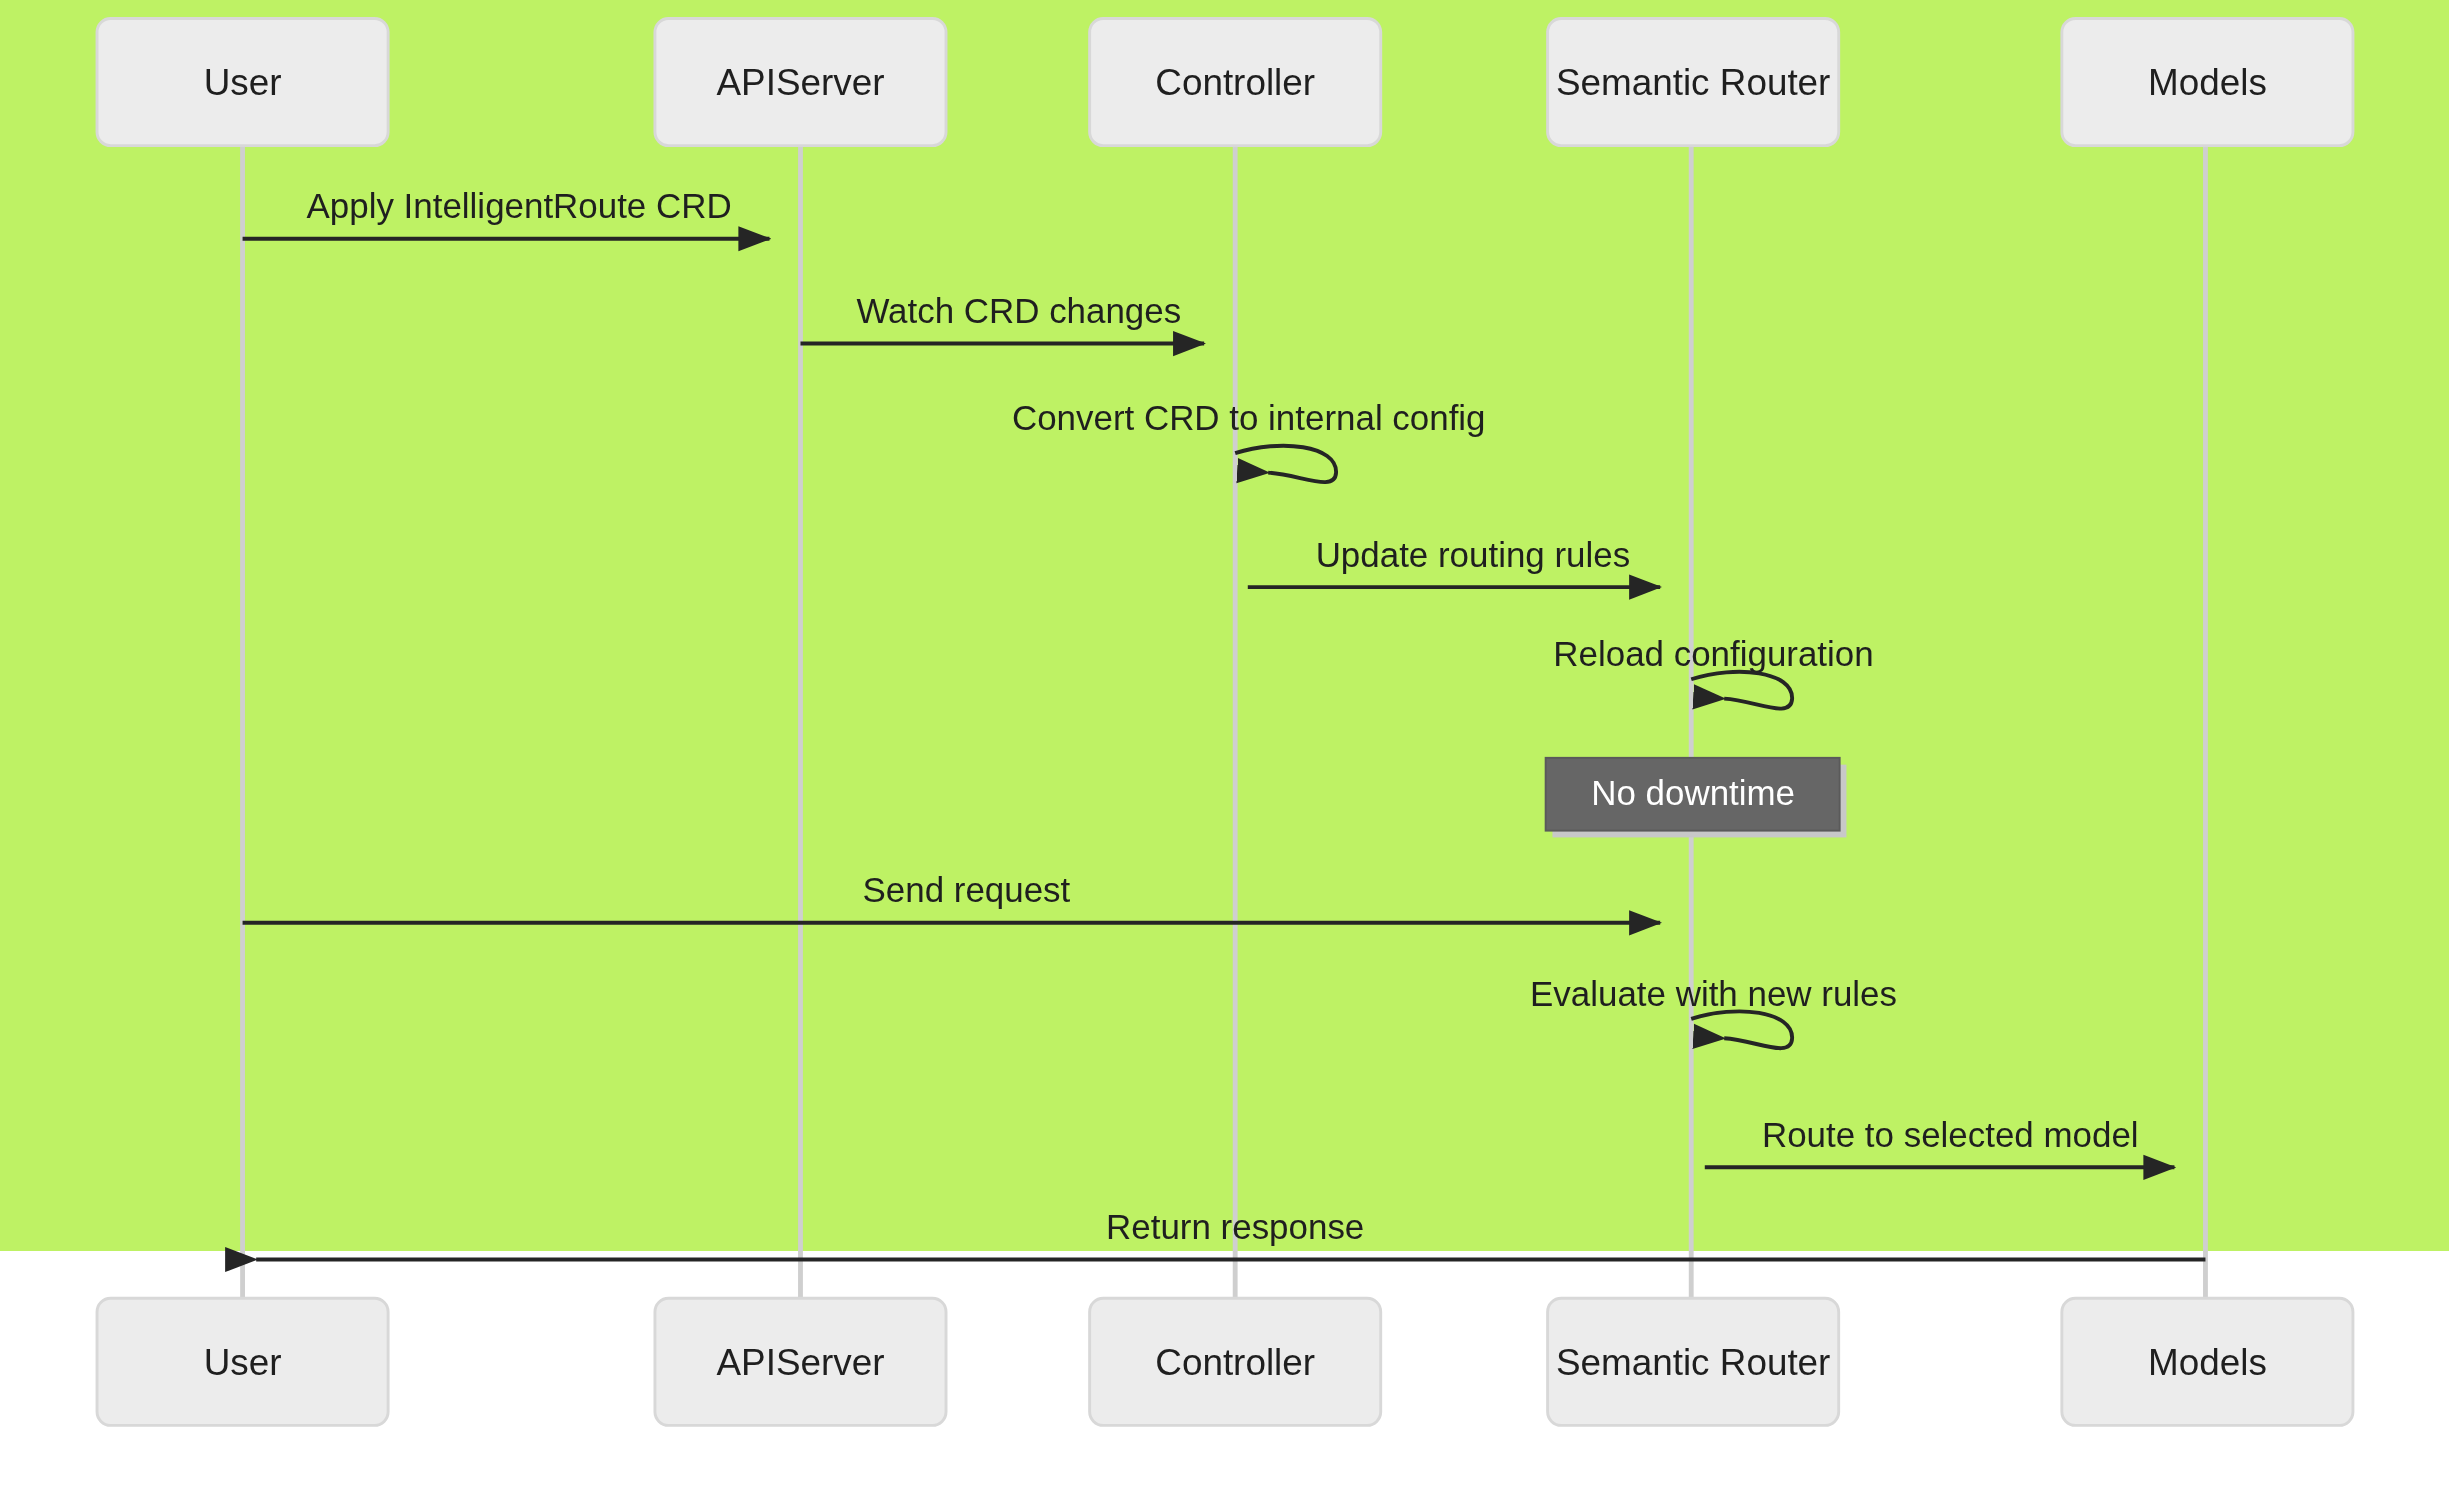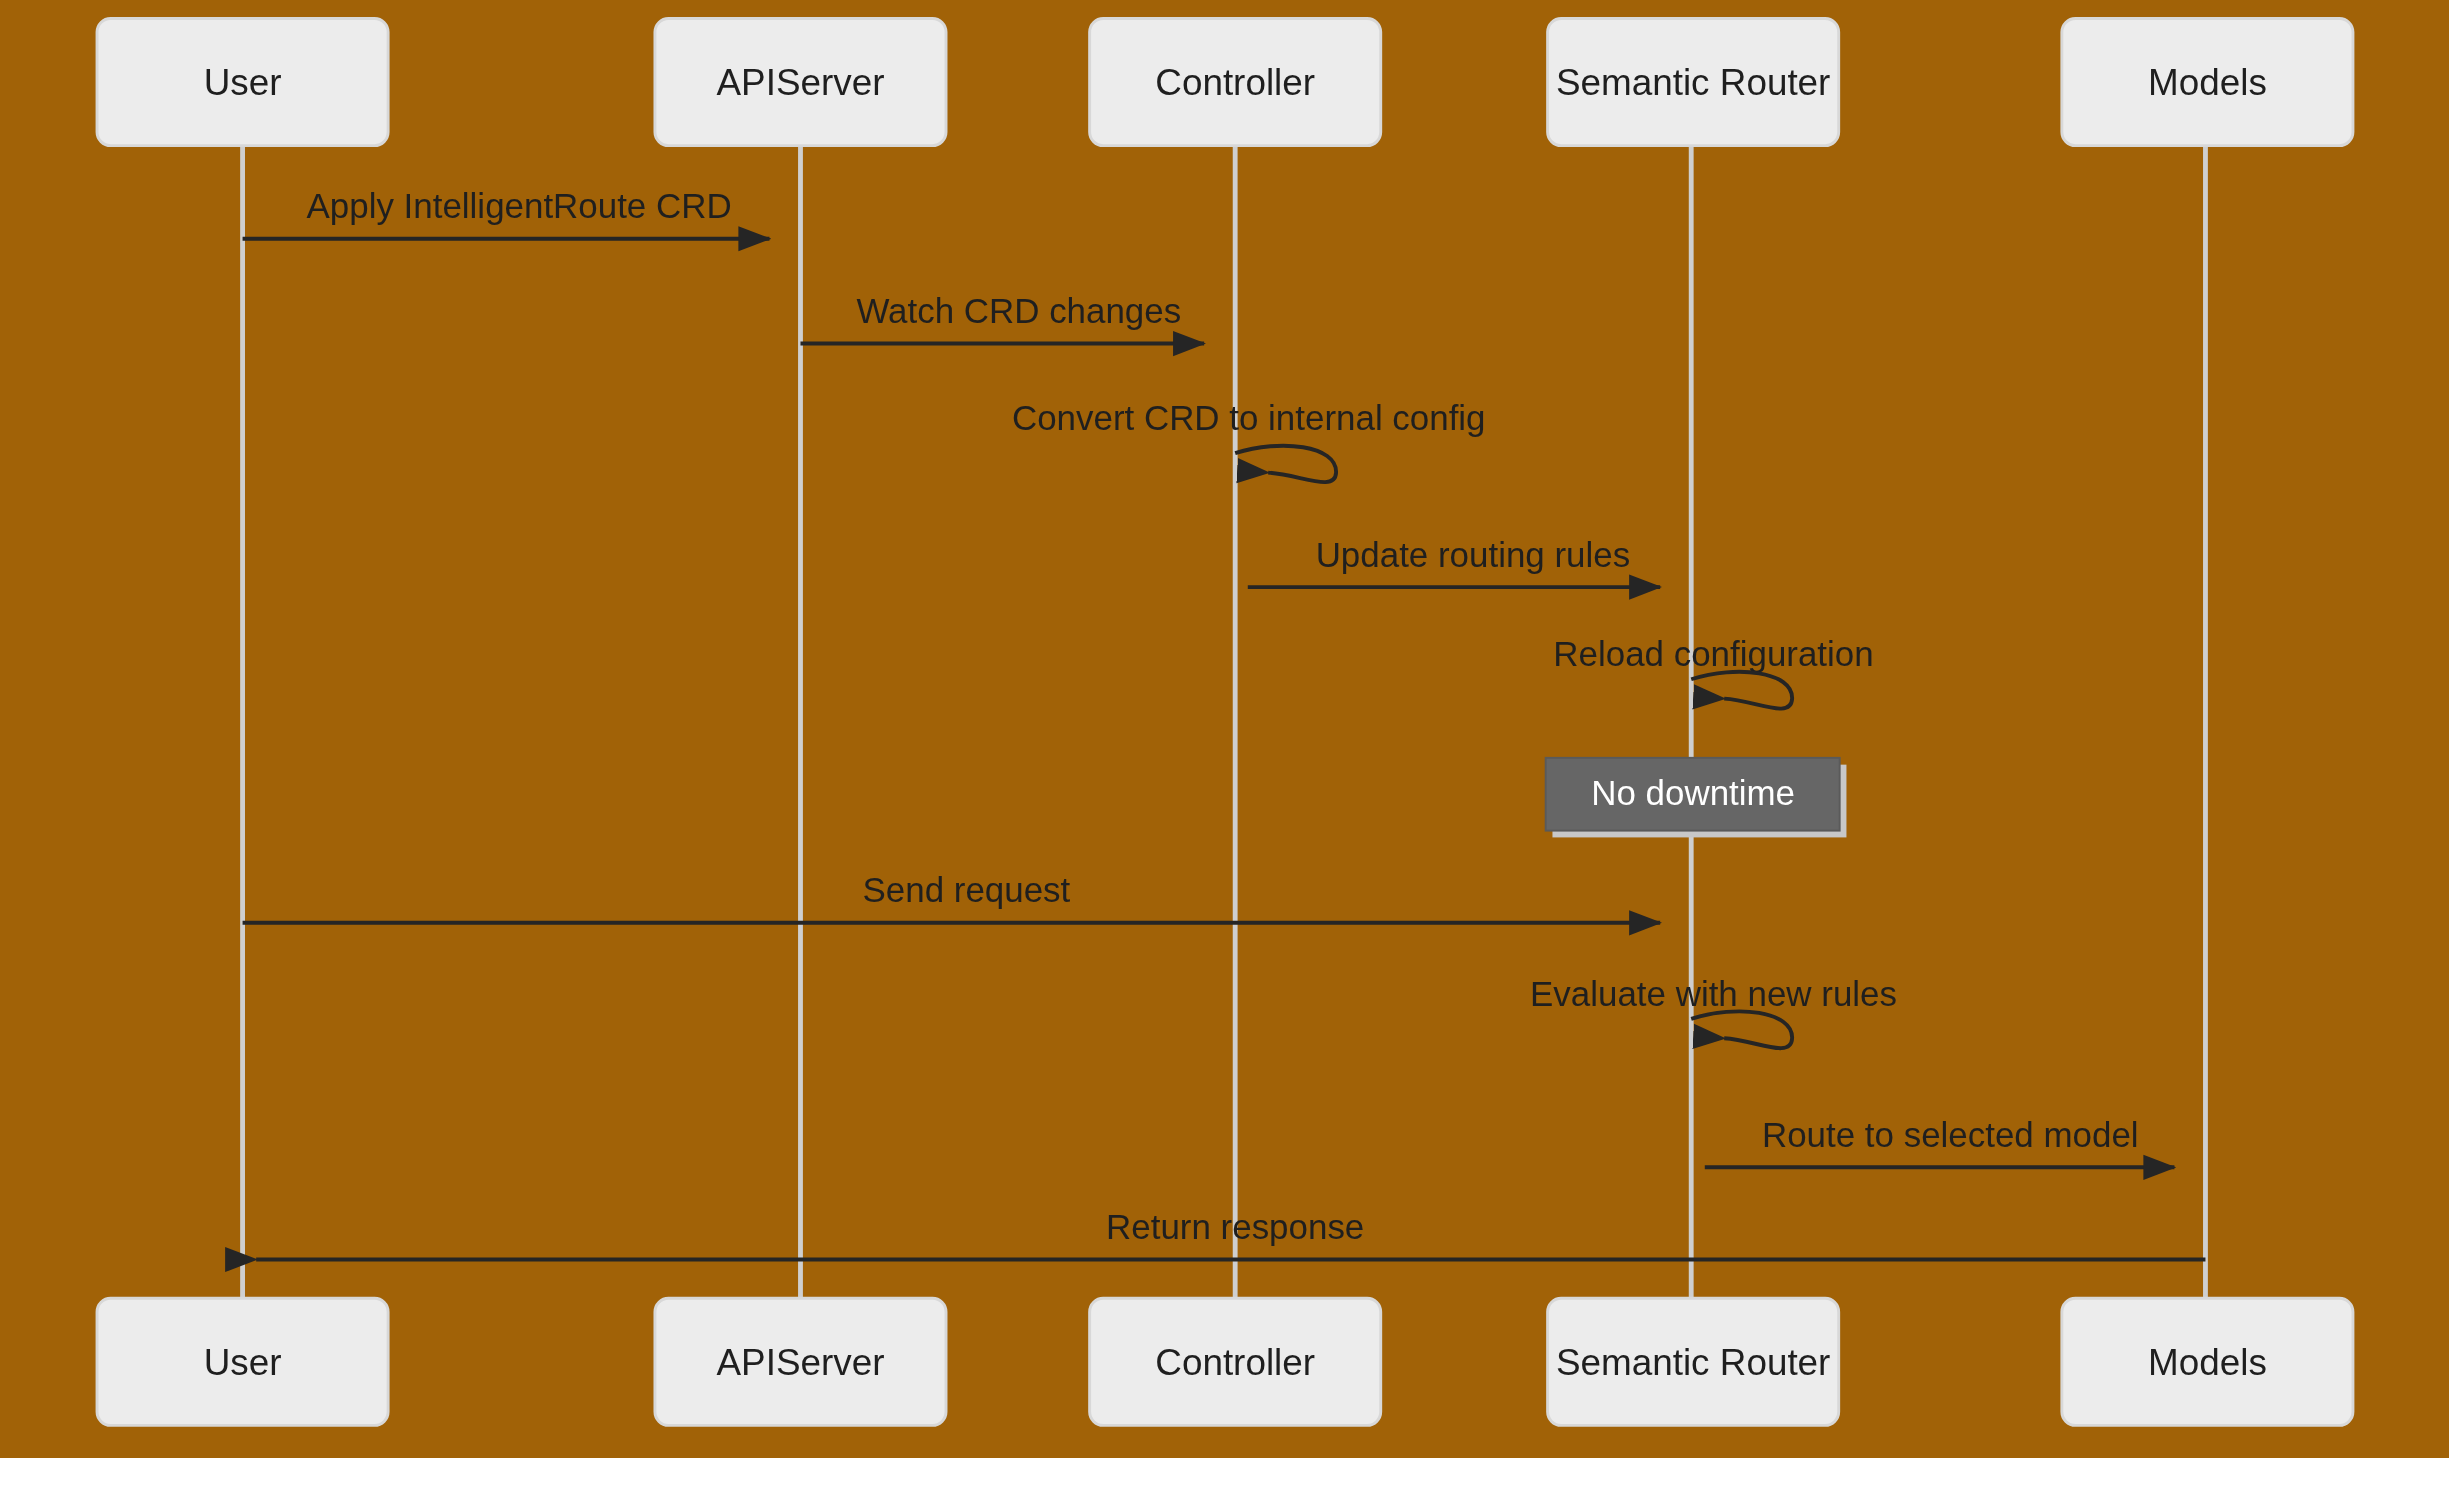--- a/index.html
+++ b/index.html
@@ -10,22 +10,22 @@
   }
   body {
     font-family: "Liberation Sans", sans-serif;
     width: 2449px;
     height: 1506px;
     overflow: hidden;
   }
   #diagram-root {
     position: relative;
     width: 2449px;
-    height: 1458px;
-    background: #a16207;
+    height: 1251px;
+    background: #bef264;
   }
   #seq-svg {
     position: absolute;
     top: 0;
     left: 0;
     width: 2449px;
     height: 1506px;
     display: block;
   }
   .actor-box {

